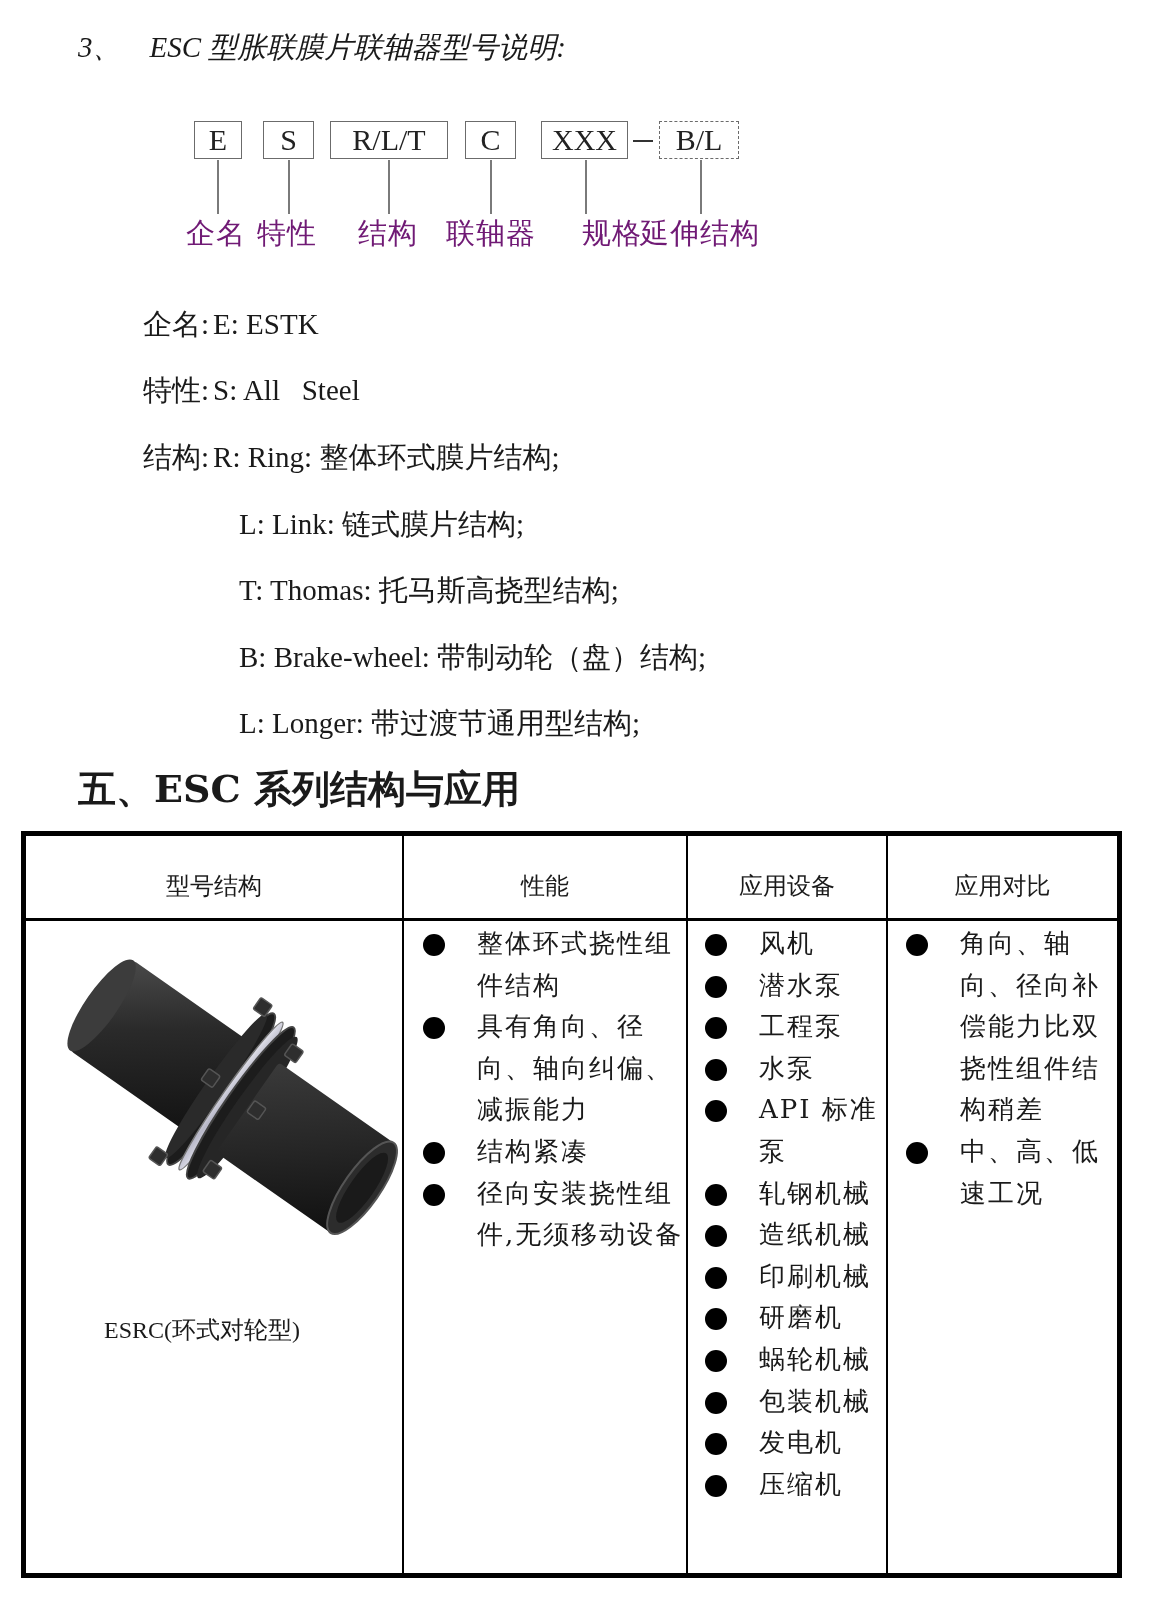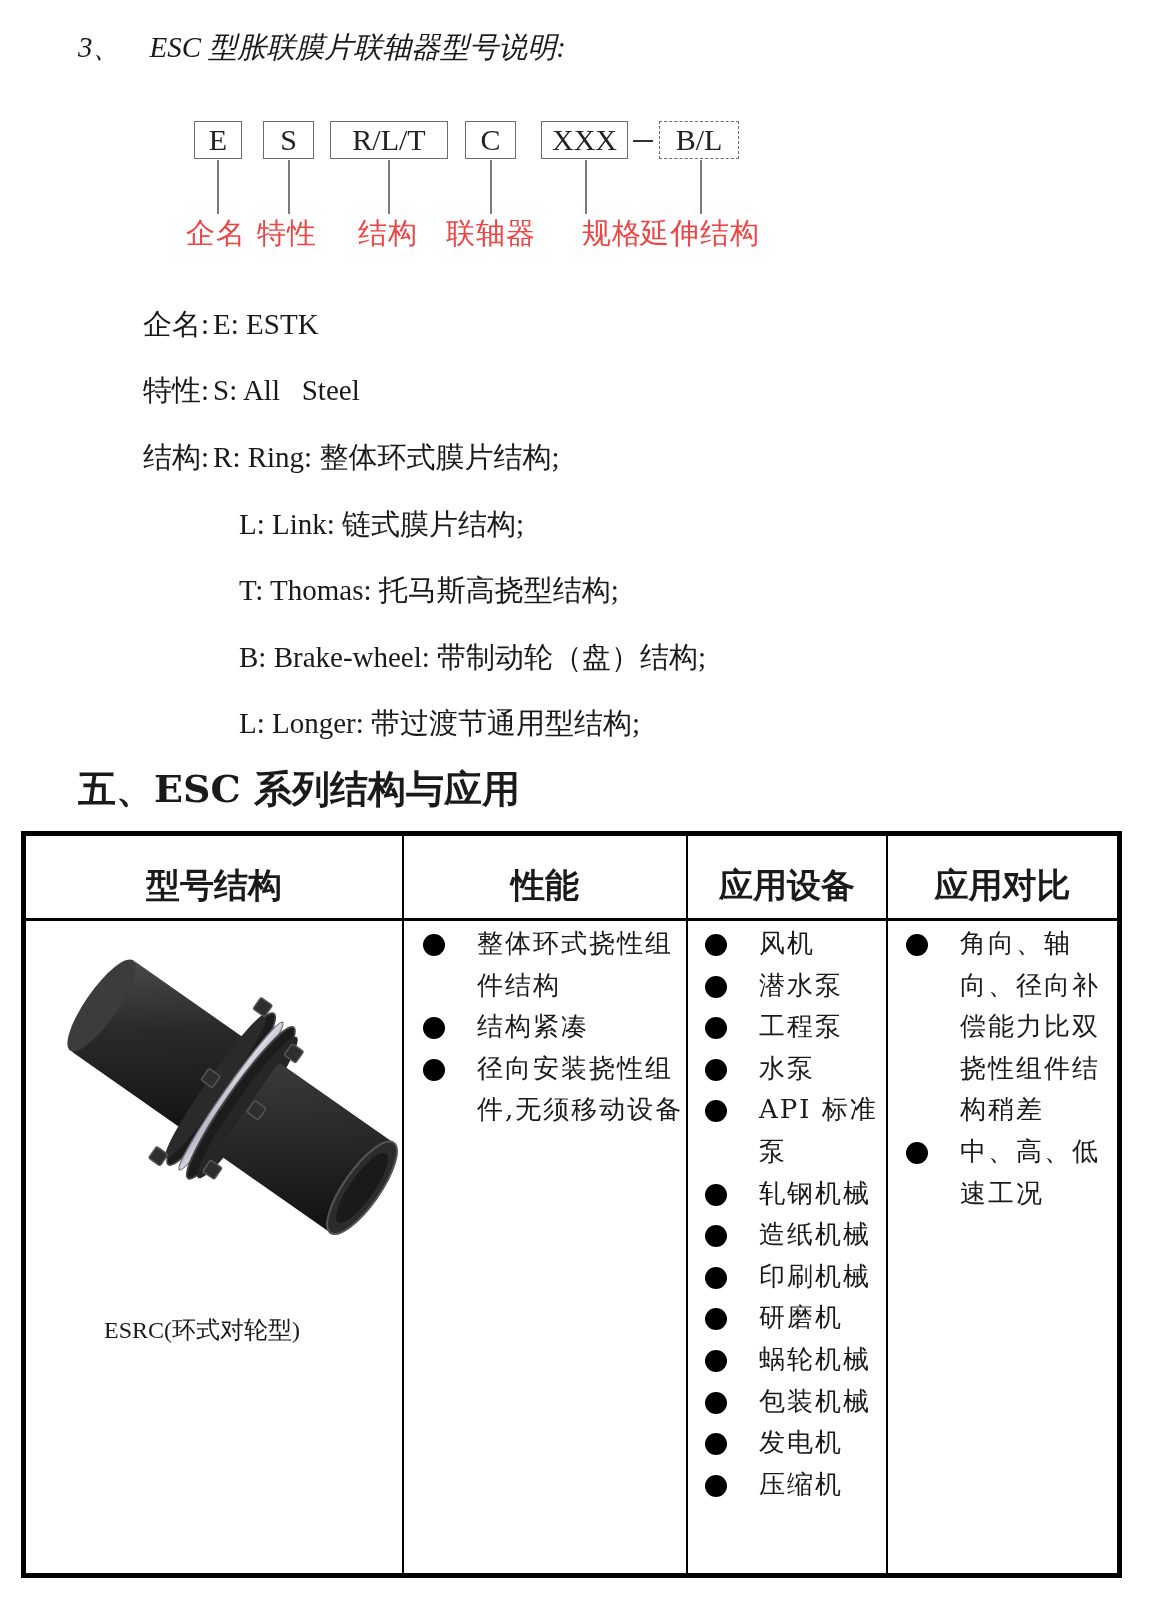--- a/index.html
+++ b/index.html
@@ -19,21 +19,21 @@
   .code-box {
     position: absolute; top: 121px; height: 38px; border: 1.5px solid #6b6b6b;
     display: flex; align-items: center; justify-content: center;
     font-family: "Liberation Serif", serif; font-size: 30px; color: #222;
     box-sizing: border-box; background: #fff;
   }
   .code-box.dashed { border-style: dashed; }
   .vline { position: absolute; width: 1.5px; background: #7a7a7a; top: 160px; height: 54px; }
   .dash { position: absolute; left: 633px; top: 140px; width: 20px; height: 2px; background: #333; }
   .code-label {
-    position: absolute; top: 214px; font-size: 29px; white-space: nowrap; color: #ef4444;
+    position: absolute; top: 214px; font-size: 29px; white-space: nowrap; color: #701a75;
     font-family: "DejaVu Sans", "Liberation Sans", sans-serif; letter-spacing: 1px;
   }
 
   
   .def {
     position: absolute; font-size: 29px; white-space: nowrap;
     font-family: Liberation Serif, serif; color: #1a1a1a;
   }
   .def .k { margin-right: 4px; }
 
@@ -44,21 +44,21 @@
 
   
   .tbl {
     position: absolute; left: 21px; top: 831px; width: 1101px; height: 747px;
     border: 5px solid #000; box-sizing: border-box;
   }
   .col-div { position: absolute; top: 0; bottom: 0; width: 2px; background: #000; }
   .row-div { position: absolute; left: 0; right: 0; top: 82px; height: 3px; background: #000; }
   .th {
     position: absolute; top: 0; height: 99px; display: flex; align-items: center; justify-content: center;
-    font-size: 34px; font-weight: bold; font-family: "DejaVu Sans", "Liberation Sans", sans-serif;
+    font-size: 24px; font-weight: normal; font-family: "DejaVu Sans", "Liberation Sans", sans-serif;
   }
   .bl { position: absolute; list-style: none; margin: 0; padding: 0; }
   .bl li { position: relative; font-size: 26px; line-height: 41.6px; font-family: "DejaVu Serif", "Liberation Serif", serif; letter-spacing: 2px; }
   .bl li .dot {
     position: absolute; left: -54px; top: 11px; width: 22px; height: 22px; border-radius: 50%; background: #000;
   }
   .caption {
     position: absolute; left: 78px; top: 478px; font-size: 24px; white-space: nowrap;
     font-family: "Liberation Serif", "DejaVu Serif", serif;
   }
@@ -168,20 +168,21 @@
           <rect x="192" y="150" width="14" height="14" rx="2"></rect>
           <rect x="136" y="150" width="14" height="14" rx="2"></rect>
         </g>
       </g>
     </svg>
   </div>
   <div class="caption">ESRC(环式对轮型)</div>
 
   <ul class="bl" style="left:451px;top:87px;width:210px;">
     <li><span class="dot"></span><span>整体环式挠性组件结构</span></li>
+    <li><span class="dot"></span><span>具有角向、径向、轴向纠偏、减振能力</span></li>
     <li><span class="dot"></span><span>结构紧凑</span></li>
     <li><span class="dot"></span><span>径向安装挠性组件,无须移动设备</span></li>
   </ul>
 
   <ul class="bl" style="left:733px;top:87px;width:125px;">
     <li><span class="dot"></span><span>风机</span></li>
     <li><span class="dot"></span><span>潜水泵</span></li>
     <li><span class="dot"></span><span>工程泵</span></li>
     <li><span class="dot"></span><span>水泵</span></li>
     <li><span class="dot"></span><span>API 标准泵</span></li>

